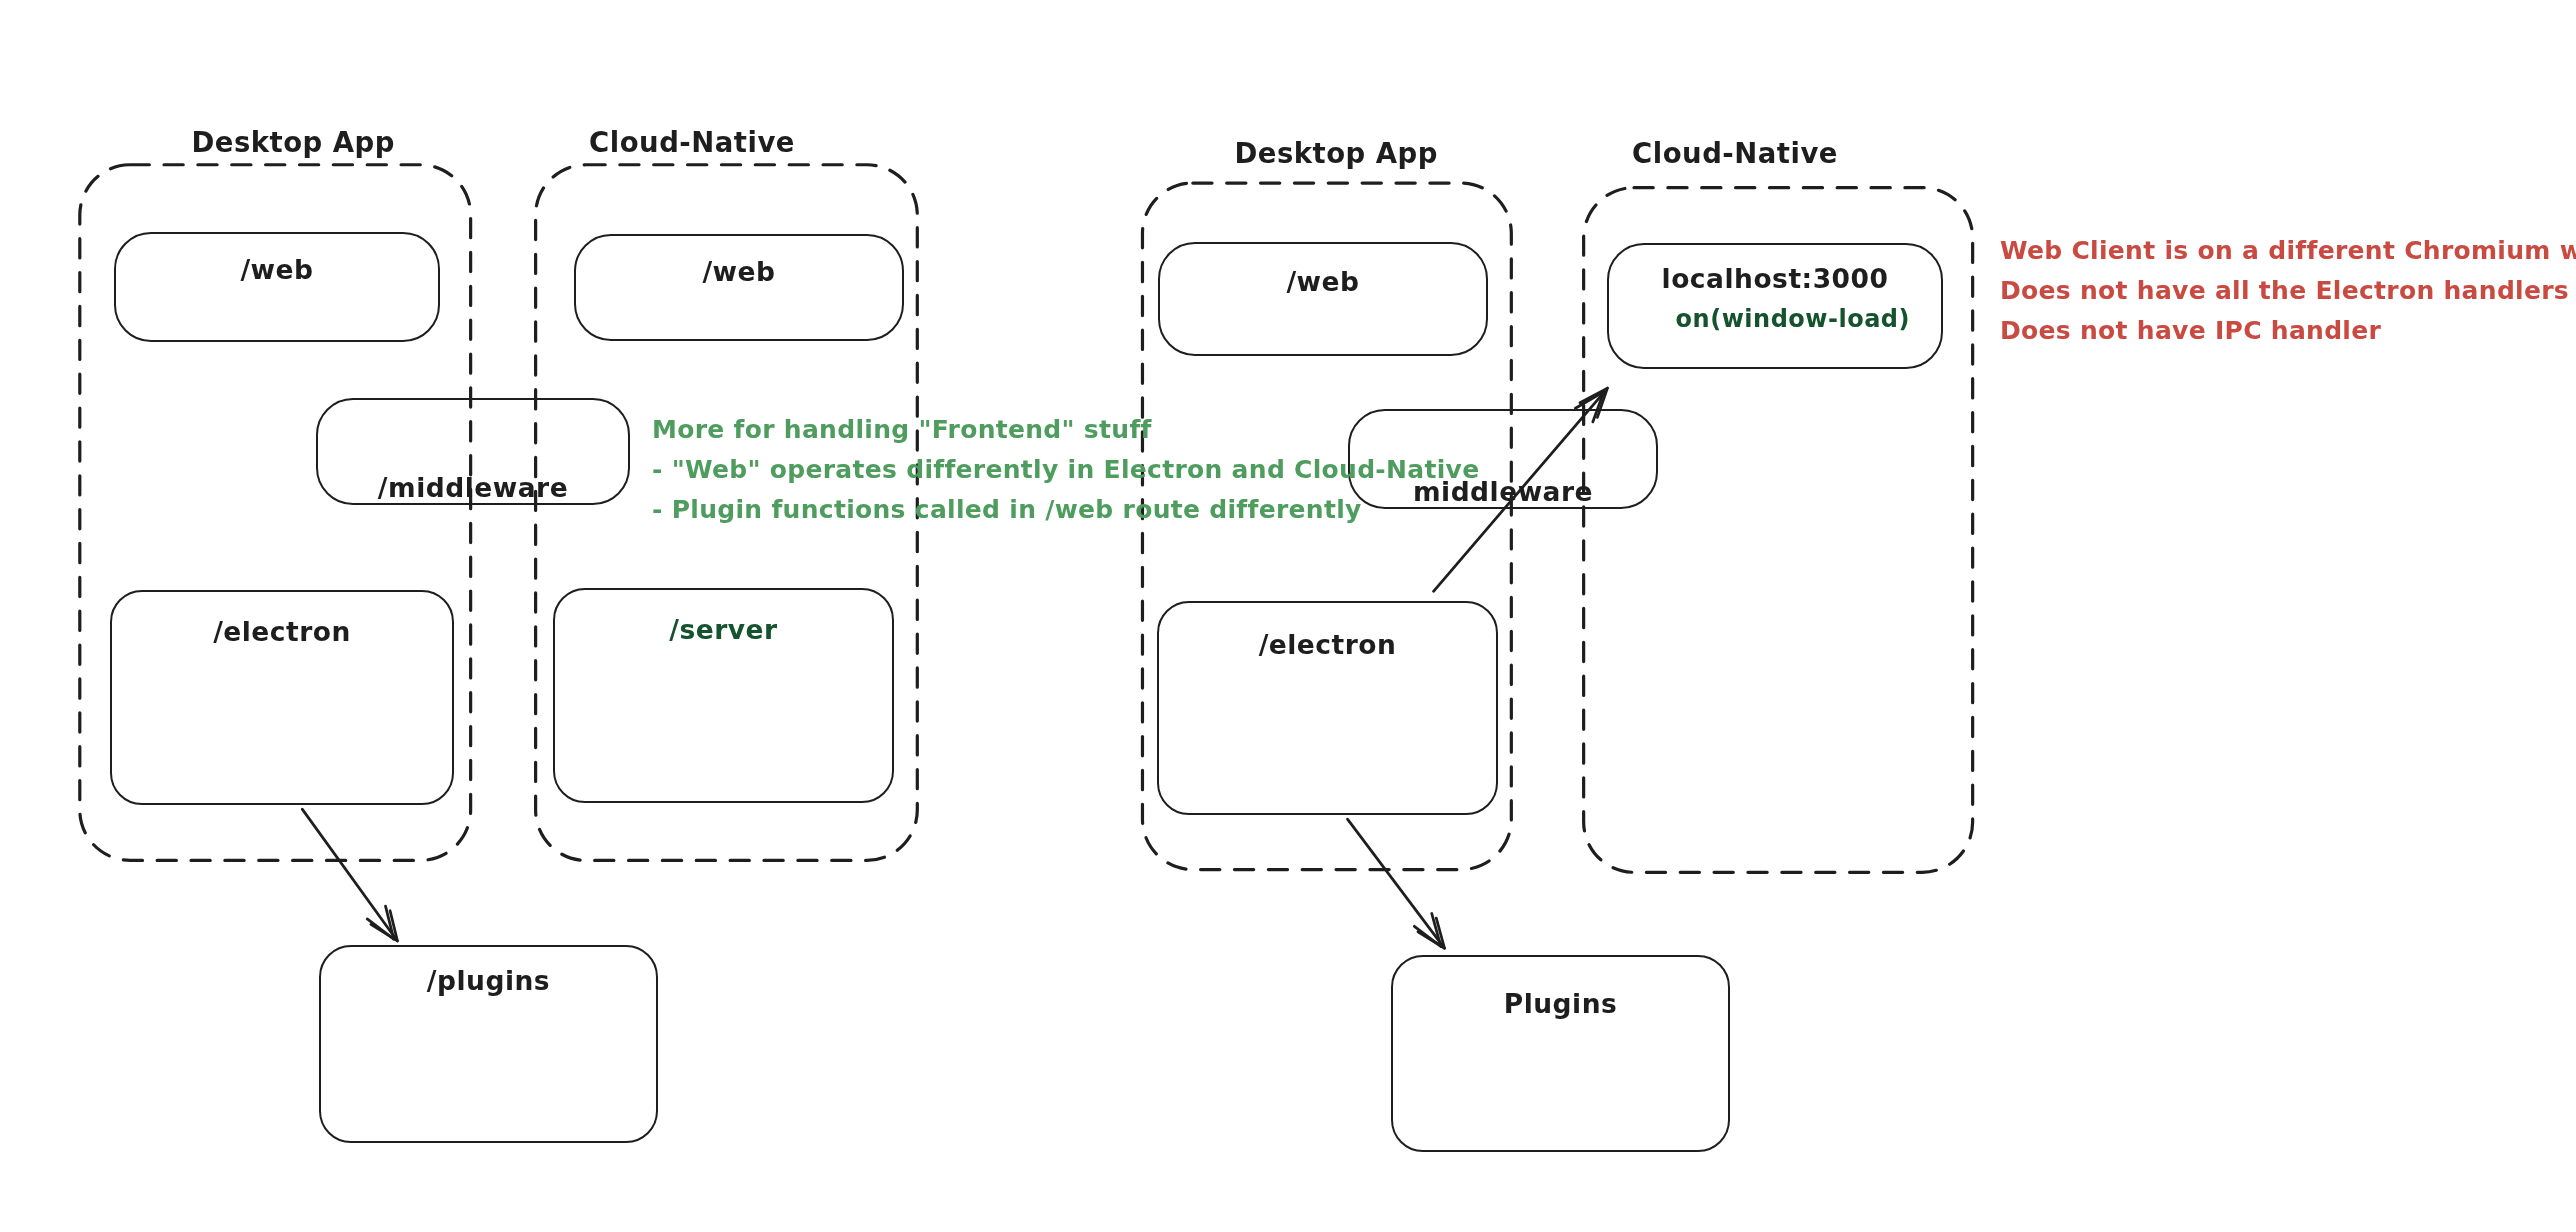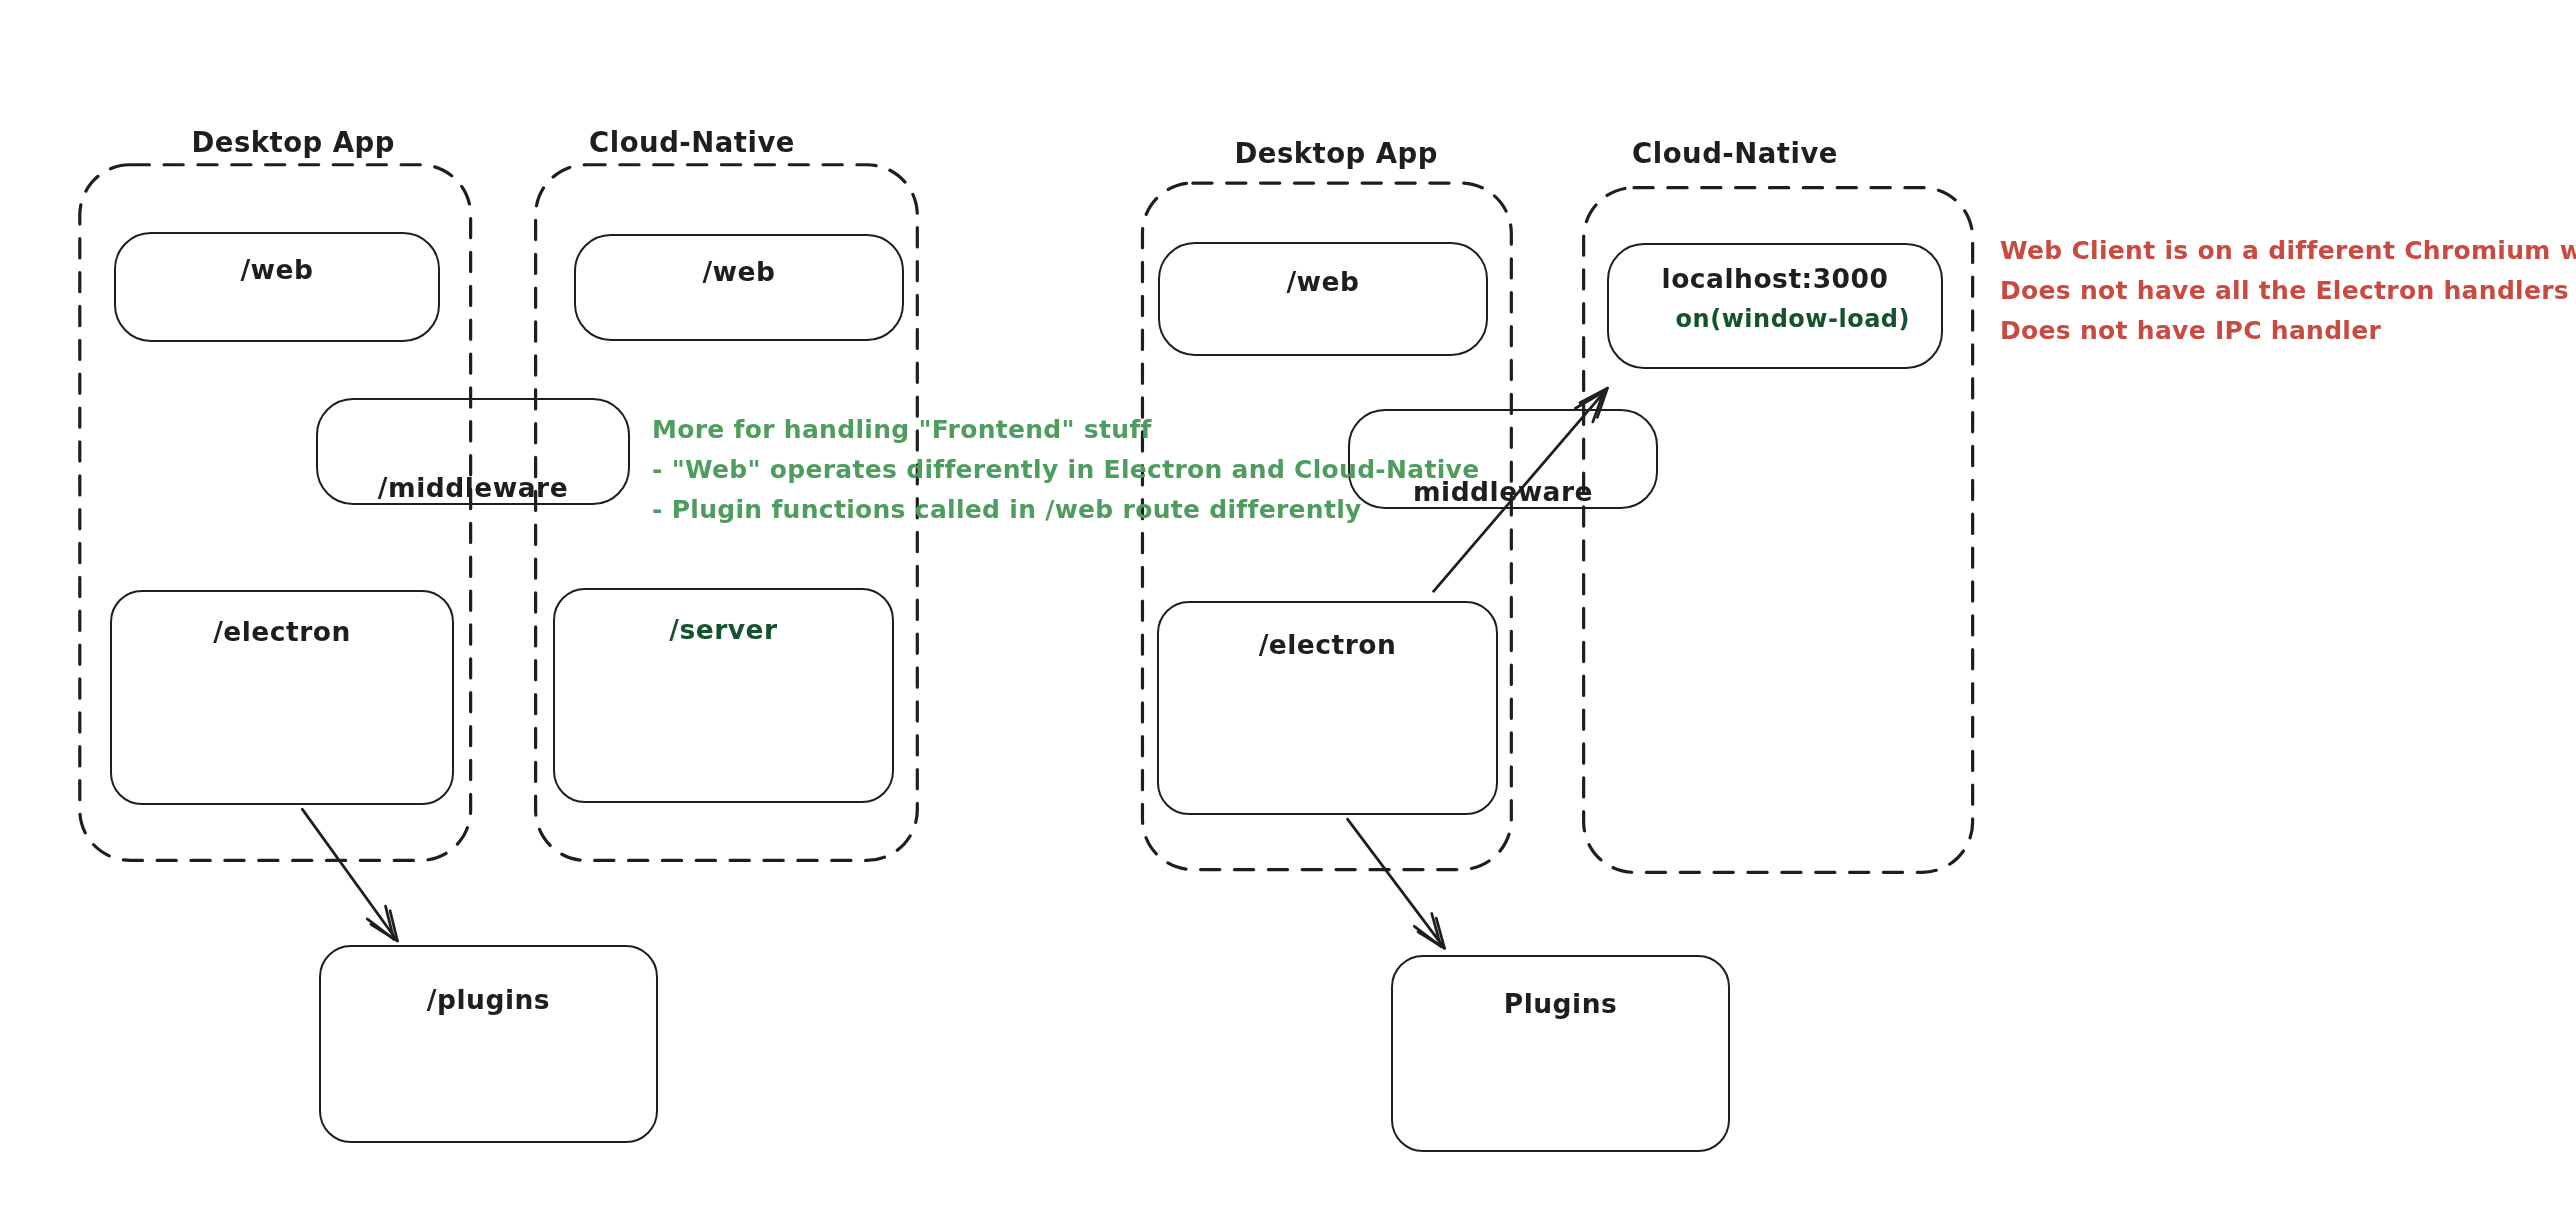--- a/index.html
+++ b/index.html
@@ -94,21 +94,21 @@
   </div>
 
   <div class="node round-lg" style="left:110px;top:590px;width:344px;height:215px;padding-top:24px;">
     <span class="node-label">/electron</span>
   </div>
 
   <div class="node round-lg" style="left:553px;top:588px;width:341px;height:215px;padding-top:24px;">
     <span class="node-label red-text">/server</span>
   </div>
 
-  <div class="node round-lg" style="left:319px;top:945px;width:339px;height:198px;padding-top:37px;">
+  <div class="node round-lg" style="left:319px;top:945px;width:339px;height:198px;padding-top:18px;">
     <span class="node-label">/plugins</span>
   </div>
 
   <div class="zone-label" style="left:1200px;top:137px;">Desktop App</div>
   <div class="zone-label" style="left:1600px;top:137px;">Cloud-Native</div>
 
   <div class="node" style="left:1158px;top:242px;width:330px;height:114px;padding-top:22px;">
     <span class="node-label">/web</span>
   </div>
 

